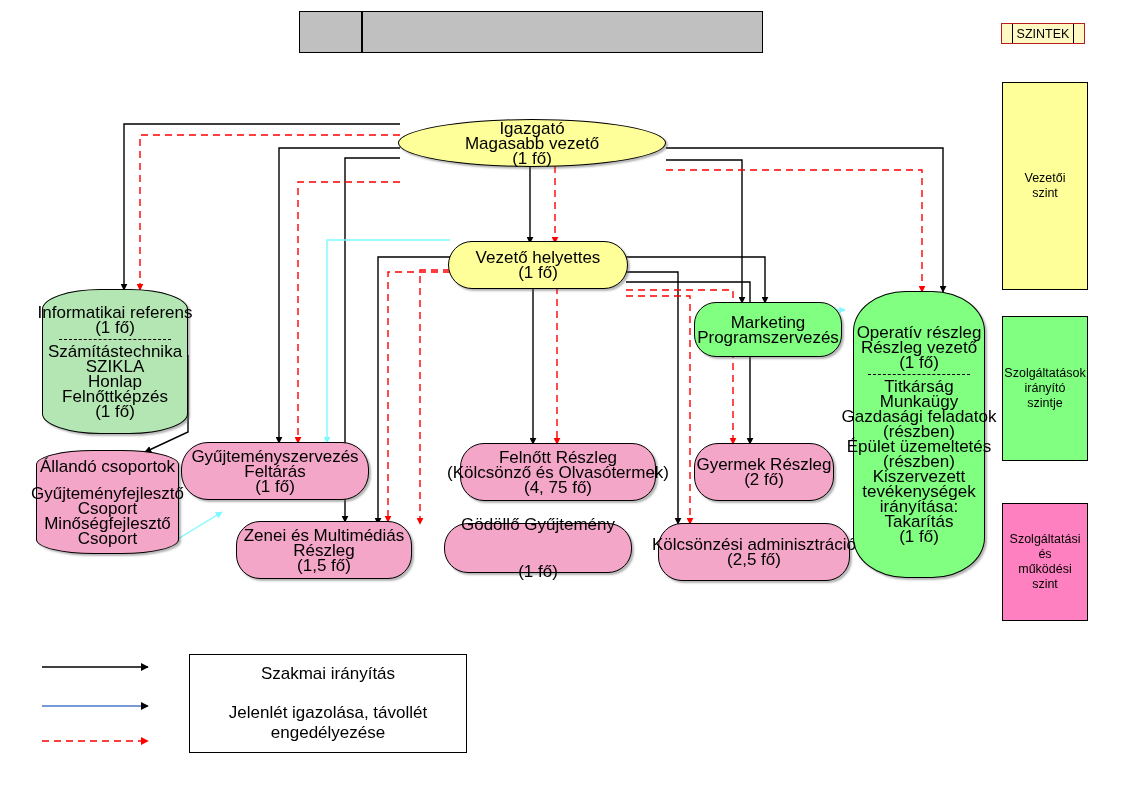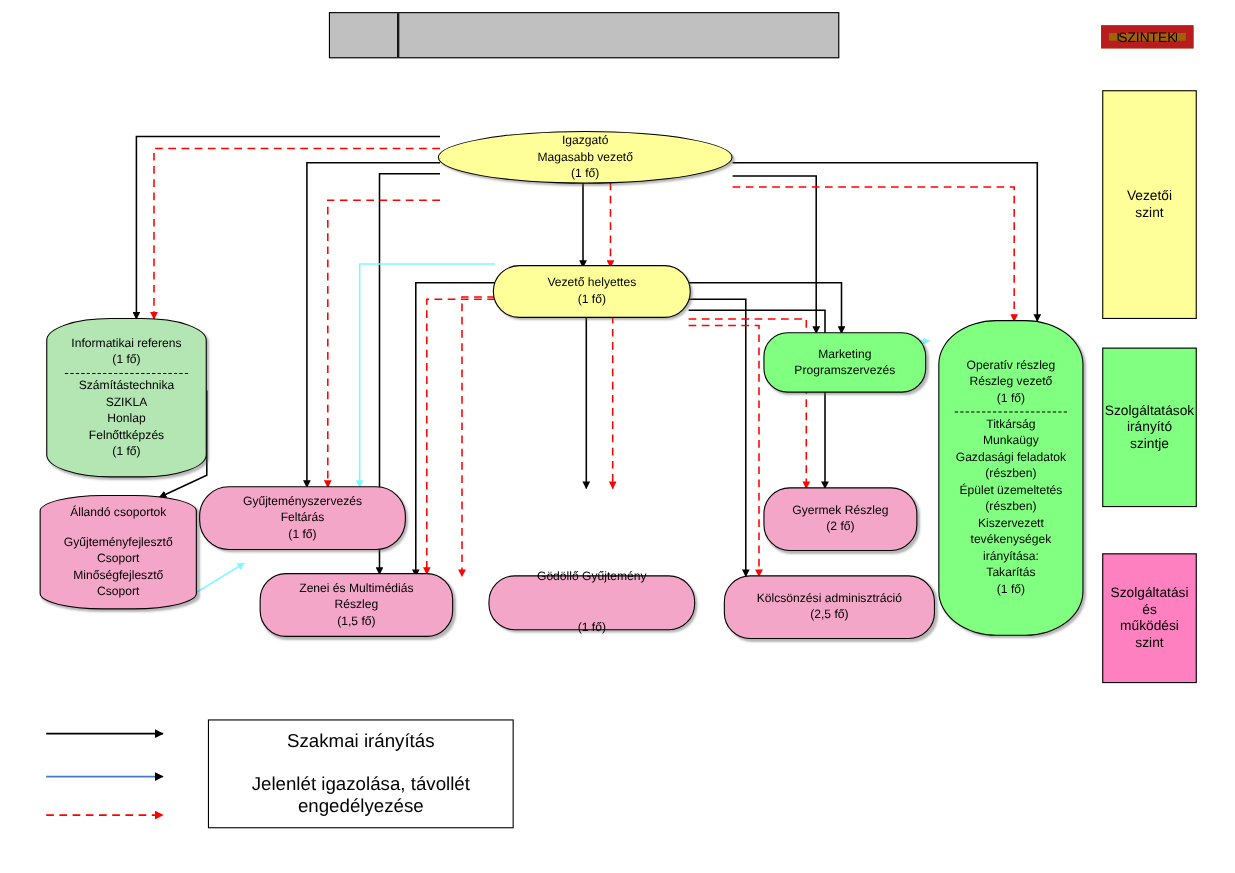--- a/index.html
+++ b/index.html
@@ -58,22 +58,22 @@
     justify-content: center;
     font-size: 12.5px;
     line-height: 15px;
     text-align: center;
   }
 
   
   .szintek {
     position: absolute;
     display: flex;
-    border: 7px solid #b91c1c;
-    background: #a16207;
+    border: 1px solid #b91c1c;
+    background: #fef9c3;
     box-sizing: border-box;
     align-items: center;
   }
   .szintek .scap {
     width: 11px;
     align-self: stretch;
     border-right: 1px solid #000;
     box-sizing: border-box;
   }
   .szintek .scap.right {
@@ -103,21 +103,21 @@
   
   .node {
     position: absolute;
     box-sizing: border-box;
     border: 1px solid #000;
     display: flex;
     flex-direction: column;
     align-items: center;
     justify-content: center;
     text-align: center;
-    font-size: 11px;
+    font-size: 17px;
     line-height: 15px;
     box-shadow: 2px 2px 2px rgba(90,90,90,0.45);
   }
   .node .line { white-space: nowrap; }
   .node .rule {
     width: 78%;
     border-top: 1px dashed #000;
     margin: 4px 0 4px 0;
     height: 0;
   }
@@ -325,20 +325,25 @@
     <div class="line">Feltárás</div>
     <div class="line">(1 fő)</div>
   </div>
 
   <div class="node n-pink sh-rrect" style="left:236px; top:521px; width:176px; height:58px;">
     <div class="line">Zenei és Multimédiás</div>
     <div class="line">Részleg</div>
     <div class="line">(1,5 fő)</div>
   </div>
 
+  <div class="node n-pink sh-rrect" style="left:460px; top:443px; width:196px; height:58px;">
+    <div class="line">Felnőtt Részleg</div>
+    <div class="line">(Kölcsönző és Olvasótermek)</div>
+    <div class="line">(4, 75 fő)</div>
+  </div>
 
   <div class="node n-pink sh-rrect" style="left:444px; top:523px; width:188px; height:50px;gap:32px;">
     <div class="line">Gödöllő Gyűjtemény</div>
     <div class="line">(1 fő)</div>
   </div>
 
   <div class="node n-pink sh-rrect" style="left:694px; top:443px; width:140px; height:58px;">
     <div class="line">Gyermek Részleg</div>
     <div class="line">(2 fő)</div>
   </div>

